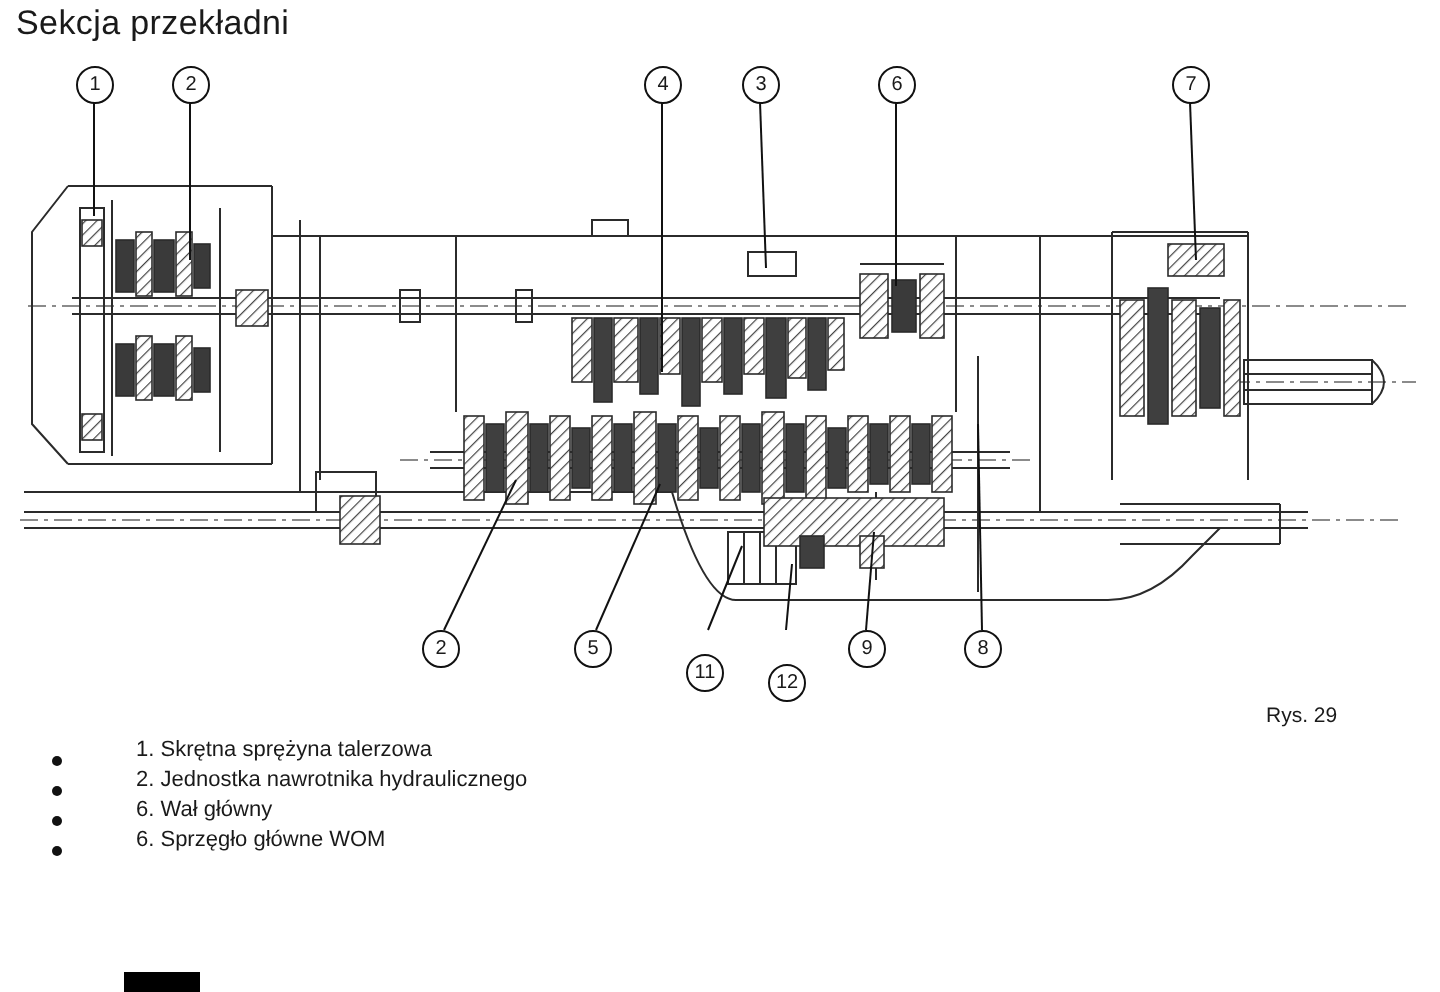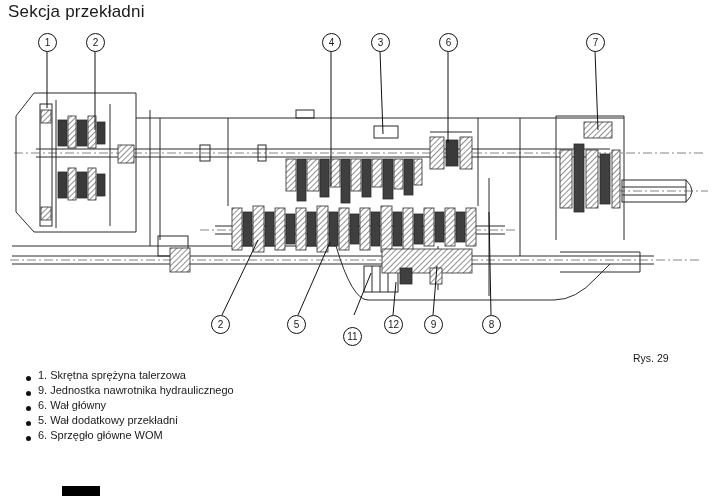--- a/index.html
+++ b/index.html
@@ -4,21 +4,21 @@
 <style>
   html,body{margin:0;padding:0;}
   body{width:720px;height:496px;background:#ffffff;position:relative;overflow:hidden;
        font-family:"Liberation Sans",sans-serif;color:#1a1a1a;}
   .title{position:absolute;left:8px;top:2px;font-size:17px;font-weight:normal;letter-spacing:.2px;}
   .diagram-svg{position:absolute;left:0;top:0;}
   .callout{position:absolute;width:17px;height:17px;border:1.5px solid #111;border-radius:50%;
            background:#fff;font-size:10px;line-height:17px;text-align:center;z-index:3;}
   .fig-label{position:absolute;left:633px;top:352px;font-size:10.5px;}
   .legend{position:absolute;left:26px;top:368px;height:82px;overflow:hidden;}
-  .legend-item{display:flex;align-items:center;height:15px;line-height:15px;font-size:11px;}
+  .legend-item{display:flex;align-items:flex-end;height:15px;line-height:15px;font-size:11px;gap:30px;}
   .bullet{width:5px;height:5px;border-radius:50%;background:#111;margin:5px 7px 0 0;flex:0 0 auto;}
   .bottom-bar{position:absolute;left:62px;top:486px;width:38px;height:10px;background:#000;}
 </style>
 </head>
 <body>
 
 <div>
 
   <div class="title">Sekcja przekładni</div>
 
@@ -178,44 +178,40 @@
 
   <div class="callout" style="left:38px;top:33px;">1</div>
   <div class="callout" style="left:86px;top:33px;">2</div>
   <div class="callout" style="left:322px;top:33px;">4</div>
   <div class="callout" style="left:371px;top:33px;">3</div>
   <div class="callout" style="left:439px;top:33px;">6</div>
   <div class="callout" style="left:586px;top:33px;">7</div>
   <div class="callout" style="left:211px;top:315px;">2</div>
   <div class="callout" style="left:287px;top:315px;">5</div>
   <div class="callout" style="left:343px;top:315px;margin-top:12px;">11</div>
-  <div class="callout" style="left:384px;top:315px;">12</div>
+  <div class="callout" style="left:384px;top:332px;">12</div>
   <div class="callout" style="left:424px;top:315px;">9</div>
   <div class="callout" style="left:482px;top:315px;">8</div>
 
   <div class="fig-label">Rys. 29</div>
 
   <div class="legend">
     <div class="legend-item">
       <span class="bullet"></span>
       <span>1. Skrętna sprężyna talerzowa</span>
     </div>
     <div class="legend-item">
       <span class="bullet"></span>
-      <span>9. Jednostka nawrotnika hydraulicznego</span>
+      <span>2. Jednostka nawrotnika hydraulicznego</span>
     </div>
     <div class="legend-item">
       <span class="bullet"></span>
       <span>6. Wał główny</span>
     </div>
     <div class="legend-item">
       <span class="bullet"></span>
-      <span>5. Wał dodatkowy przekładni</span>
-    </div>
-    <div class="legend-item">
-      <span class="bullet"></span>
       <span>6. Sprzęgło główne WOM</span>
     </div>
   </div>
 
   <div class="bottom-bar"></div>
 
 </div>
 
 </body></html>

